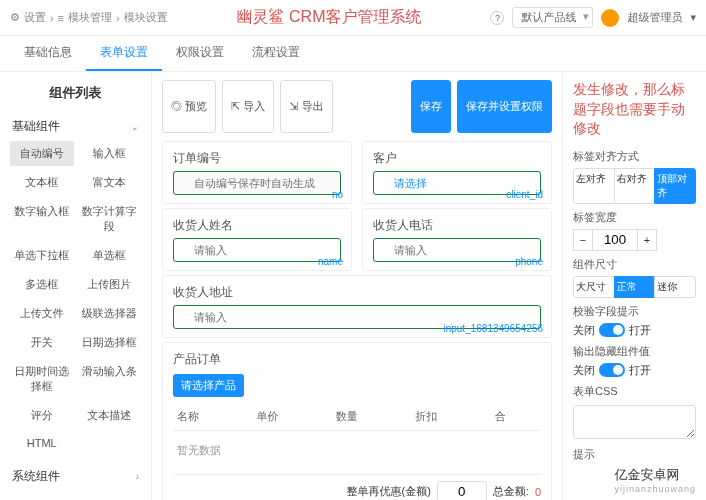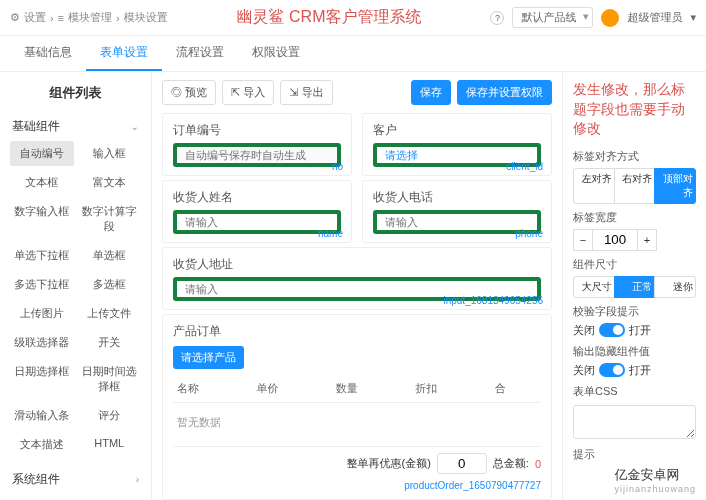--- a/index.html
+++ b/index.html
@@ -18,44 +18,44 @@
 .content{display:flex;height:calc(100% - 70px)}
 .sidebar{width:152px;border-right:1px solid #eee;padding:8px 10px;overflow-y:auto}
 .sidebar h3{text-align:center;font-size:13px;padding:4px 0 10px;font-weight:600}
 .sgroup{display:flex;justify-content:space-between;align-items:center;padding:6px 2px;font-size:12px;cursor:pointer}
 .sgroup .chev{color:#999;font-size:10px}
 .compgrid{display:grid;grid-template-columns:1fr 1fr;gap:4px;margin-bottom:8px}
 .compgrid .ci{padding:5px 2px;text-align:center;font-size:11px;border-radius:2px;cursor:pointer;color:#555}
 .compgrid .ci.sel{background:#e6e6e6}
 .canvas{flex:1;padding:8px 10px;overflow-y:auto;min-width:0}
 .toolbar{display:flex;gap:6px;margin-bottom:8px;font-size:11px;align-items:center}
-.toolbar .btn{border:1px solid #ddd;padding:4px 8px;border-radius:3px;background:#fff;cursor:pointer;color:#555}
+.toolbar .btn{border:1px solid #ddd;padding:18px 8px;border-radius:3px;background:#fff;cursor:pointer;color:#555}
 .toolbar .spacer{flex:1}
 .toolbar .primary{background:#1890ff;color:#fff;border-color:#1890ff}
 .formrow{display:flex;gap:10px;margin-bottom:4px}
 .field{border:1px solid #eee;border-radius:3px;padding:8px 10px;flex:1;position:relative}
 .field .lbl{font-size:12px;color:#555;margin-bottom:4px}
-.field input,.field .sel{width:100%;border:4px solid #15803d;padding:4px 8px;border-radius:3px;font-size:11px;color:#999;height:24px}
+.field input,.field .sel{width:100%;border:1px solid #15803d;padding:4px 20px;border-radius:3px;font-size:11px;color:#999;height:24px}
 .field .sel{display:flex;align-items:center;color:#1890ff}
 .field .key{position:absolute;bottom:3px;right:8px;font-size:10px;color:#1890ff}
 .prodsec{border:1px solid #eee;border-radius:3px;padding:8px 10px;margin-bottom:10px}
 .prodsec .ptitle{font-size:12px;color:#555;margin-bottom:6px}
 .prodsec .pbtn{background:#1890ff;color:#fff;padding:4px 8px;border-radius:3px;font-size:11px;display:inline-block;margin-bottom:6px;cursor:pointer}
 .ptable{width:100%;font-size:11px;border-collapse:collapse}
 .ptable th{text-align:left;padding:6px 4px;color:#666;font-weight:400;border-bottom:1px solid #eee}
 .ptable td{padding:12px 4px;color:#999}
 .pfoot{display:flex;justify-content:flex-end;align-items:center;gap:6px;padding-top:6px;font-size:11px;border-top:1px solid #eee;margin-top:4px}
 .pfoot .ninput{width:50px;border:1px solid #ddd;padding:2px;text-align:center;border-radius:3px}
 .pfoot .tot{color:#d9534f}
 .pfoot .pk{text-align:right;width:100%;color:#1890ff;font-size:10px;margin-top:2px}
 .props{width:144px;border-left:1px solid #eee;padding:8px 10px;overflow-y:auto;font-size:11px}
 .props .warn{color:#d9534f;font-size:14px;line-height:1.4;margin-bottom:10px}
 .props .plbl{color:#555;margin:6px 0 4px}
 .seg{display:flex}
-.seg .s{flex:1;border:1px solid #ddd;padding:3px 2px;text-align:right;font-size:10px;cursor:pointer;margin-left:-1px}
+.seg .s{flex:1;border:1px solid #ddd;padding:3px 2px;text-align:left;font-size:10px;cursor:pointer;margin-left:-1px}
 .seg .s:first-child{border-radius:3px 0 0 3px;margin-left:0}
 .seg .s:last-child{border-radius:0 3px 3px 0}
 .seg .s.on{background:#1890ff;color:#fff;border-color:#1890ff}
 .numctl{display:flex;align-items:center}
 .numctl .nb{border:1px solid #ddd;width:20px;height:22px;display:flex;align-items:center;justify-content:center;cursor:pointer}
 .numctl .nv{border:1px solid #ddd;border-left:0;border-right:0;width:44px;height:22px;text-align:center}
 .switchrow{display:flex;align-items:center;gap:4px;margin:4px 0}
 .switch{width:26px;height:14px;border-radius:7px;background:#1890ff;position:relative;display:inline-block}
 .switch::after{content:"";position:absolute;width:10px;height:10px;background:#fff;border-radius:50%;top:2px;right:2px}
 .cssbox{width:100%;height:34px;border:1px solid #ddd;border-radius:3px;margin-top:2px}
@@ -81,41 +81,40 @@
     <span class="pline">默认产品线</span>
     <span class="avatar"></span>
     <span>超级管理员</span>
     <span>▾</span>
   </div>
 </div>
 
 <div class="maintabs">
   <div class="tab">基础信息</div>
   <div class="tab active">表单设置</div>
+  <div class="tab">权限设置</div>
   <div class="tab">流程设置</div>
-  <div class="tab">权限设置</div>
 </div>
 
 <div class="content">
   <div class="sidebar">
     <h3>组件列表</h3>
     <div class="sgroup">
         <span>基础组件</span>
         <span class="chev">⌄</span>
       </div>
     <div class="compgrid" id="basegrid">
         <div class="ci sel">自动编号</div>
         <div class="ci">输入框</div>
         <div class="ci">文本框</div>
         <div class="ci">富文本</div>
         <div class="ci">数字输入框</div>
         <div class="ci">数字计算字段</div>
         <div class="ci">单选下拉框</div>
         <div class="ci">单选框</div>
-        <div class="ci">多选下拉框</div>
         <div class="ci">多选框</div>
         <div class="ci">上传图片</div>
         <div class="ci">上传文件</div>
         <div class="ci">级联选择器</div>
         <div class="ci">开关</div>
         <div class="ci">日期选择框</div>
         <div class="ci">日期时间选择框</div>
         <div class="ci">滑动输入条</div>
         <div class="ci">评分</div>
         <div class="ci">文本描述</div>

